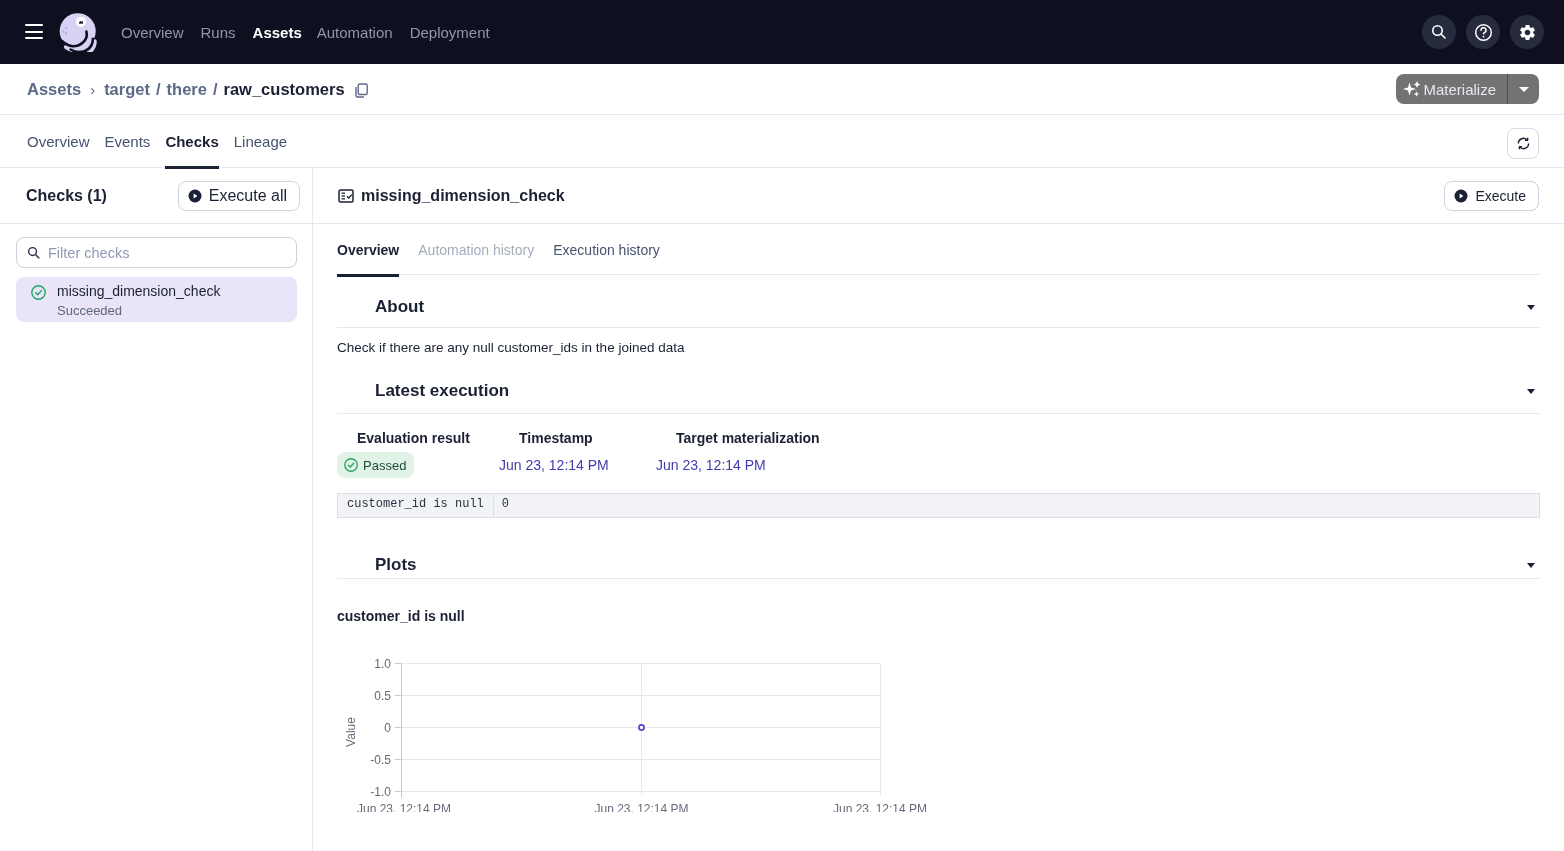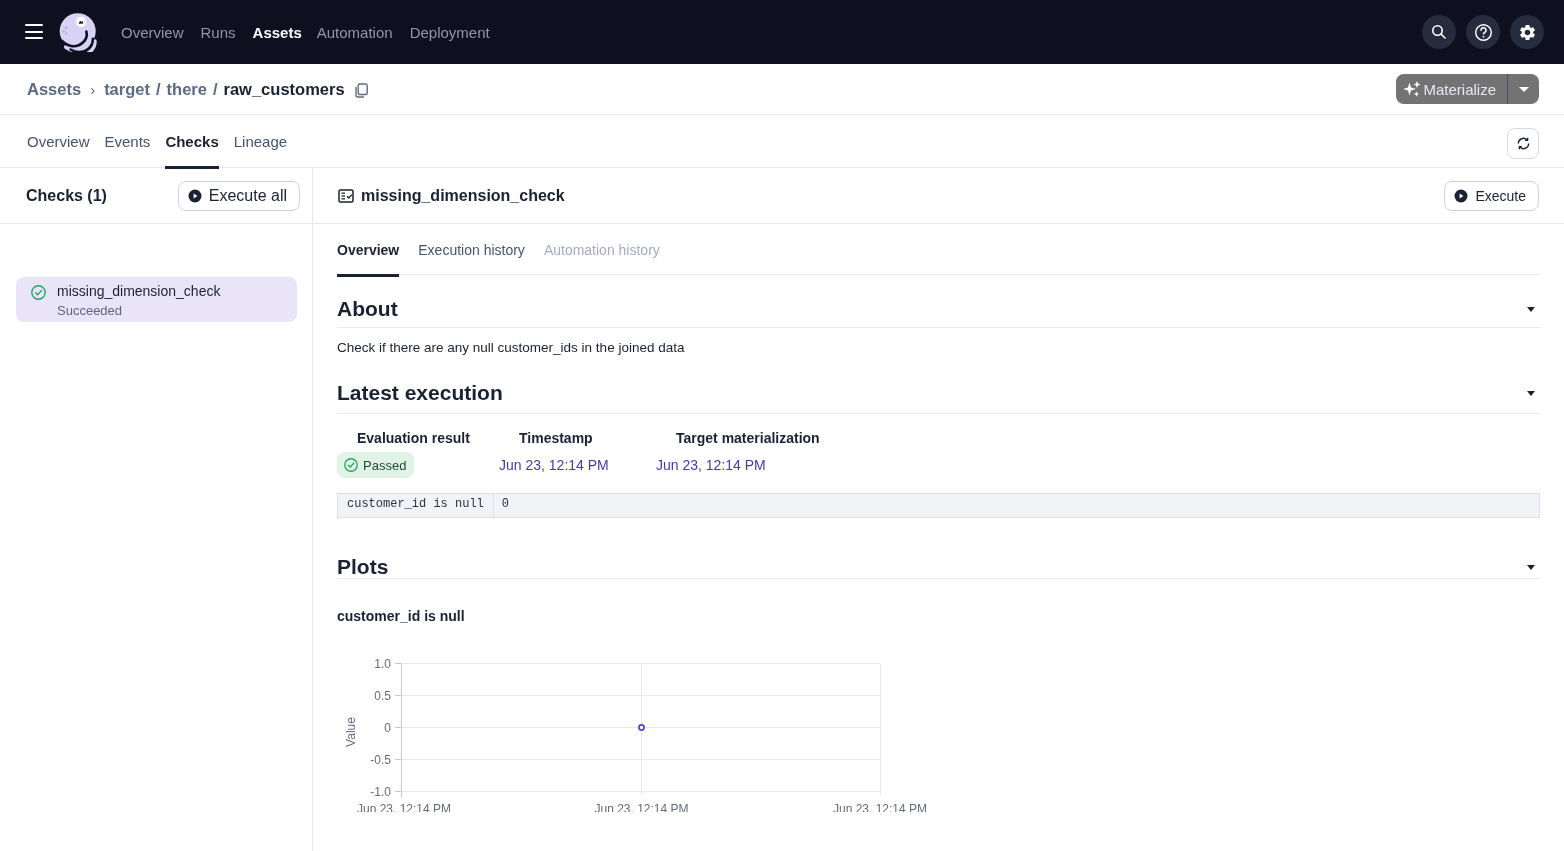--- a/index.html
+++ b/index.html
@@ -53,21 +53,21 @@
   .mainhead .ficon { position:absolute; left:25px; top:20px; }
   .mainhead h2 { position:absolute; left:48px; top:19px; font-size:16px; color:#1B2134; }
   .execbtn { position:absolute; right:25px; top:13px; height:30px; padding:0 12px 0 9px; border:1px solid #CBD2E0; border-radius:8px; background:#fff; display:flex; align-items:center; font-size:14px; color:#1B2134; }
   .execbtn svg { margin-right:7px; }
   .mtabs { position:relative; height:51px; border-bottom:1px solid #E7E9EF; margin:0 24px; display:flex; }
   .mtabs .tab { font-size:14px; color:#46536E; height:52px; display:flex; align-items:center; margin-right:19px; position:relative; }
   .mtabs .tab.active { color:#1B2134; font-weight:bold; }
   .mtabs .tab.active:after { content:""; position:absolute; left:0; right:0; bottom:-1px; height:3px; background:#1B2134; }
   .mtabs .tab.disabled { color:#A6ACBC; }
   .sect { position:relative; margin:0 24px; border-bottom:1px solid #E7E9EF; }
-  .sect h3 { font-size:21px; color:#1B2134; }
+  .sect h3 { font-size:17px; color:#1B2134;margin-left:38px; }
   .caret { width:0; height:0; border-left:4.5px solid transparent; border-right:4.5px solid transparent; border-top:5px solid #1B2134; margin-right:5px; }
   .secthead { display:flex; align-items:center; justify-content:space-between; }
   .desc { margin:0 24px; font-size:13.5px; color:#1B2134; }
   .cols { margin:0 24px; display:flex; }
   .col h4 { font-size:14px; color:#1B2134;padding-left:20px; }
   .passed { display:inline-flex; align-items:center; height:26px; background:#E1F3E7; border-radius:8px; padding:0 8px 0 7px; font-size:13px; color:#1D4B33; }
   .passed svg { margin-right:5px; }
   .linkdate { font-size:14px; color:#413CAB; }
   .metah { margin:0 24px; font-size:14px; color:#1B2134; font-weight:bold; }
   table.meta { margin:0 24px; border-collapse:collapse; width:1203px; }
@@ -179,20 +179,27 @@
     <div class="sidehead">
       <h2>Checks (1)</h2>
       <button class="execall">
         <svg width="14" height="14" viewBox="0 0 14 14">
             <circle cx="7" cy="7" r="6.5" fill="#1B2134"></circle>
             <path d="M5.6 4.4 L9.4 7 5.6 9.6 Z" fill="#fff"></path>
           </svg>
         Execute all
       </button>
     </div>
+    <div class="filterbox">
+      <svg width="13" height="13" viewBox="0 0 14 14">
+          <circle cx="6" cy="6" r="4.2" stroke="#2A3040" stroke-width="1.5" fill="none"></circle>
+          <line x1="9.4" y1="9.4" x2="12.8" y2="12.8" stroke="#2A3040" stroke-width="1.5" stroke-linecap="round"></line>
+        </svg>
+      <span>Filter checks</span>
+    </div>
     <div class="checkitem">
       <svg class="ok" width="15" height="15" viewBox="0 0 15 15">
           <circle cx="7.5" cy="7.5" r="6.7" stroke="#23A664" stroke-width="1.4" fill="none"></circle>
           <path d="M4.6 7.7 L6.7 9.7 L10.4 5.6" stroke="#23A664" stroke-width="1.4" fill="none" stroke-linecap="round" stroke-linejoin="round"></path>
         </svg>
       <div class="t1">missing_dimension_check</div>
       <div class="t2">Succeeded</div>
     </div>
   </aside>
   <main>
@@ -208,22 +215,22 @@
       <button class="execbtn">
         <svg width="14" height="14" viewBox="0 0 14 14">
             <circle cx="7" cy="7" r="6.5" fill="#1B2134"></circle>
             <path d="M5.6 4.4 L9.4 7 5.6 9.6 Z" fill="#fff"></path>
           </svg>
         Execute
       </button>
     </div>
     <div class="mtabs">
       <div class="tab active">Overview</div>
+      <div class="tab disabled">Automation history</div>
       <div class="tab">Execution history</div>
-      <div class="tab disabled">Automation history</div>
     </div>
     <div class="sect" style="height:53px;">
       <div class="secthead" style="padding-top:22px;">
           <h3>About</h3>
           <div class="caret"></div>
         </div>
     </div>
     <div class="desc" style="padding-top:12px;">Check if there are any null customer_ids in the joined data</div>
     <div class="sect" style="height:59px; margin-top:0;">
       <div class="secthead" style="padding-top:26px;">

